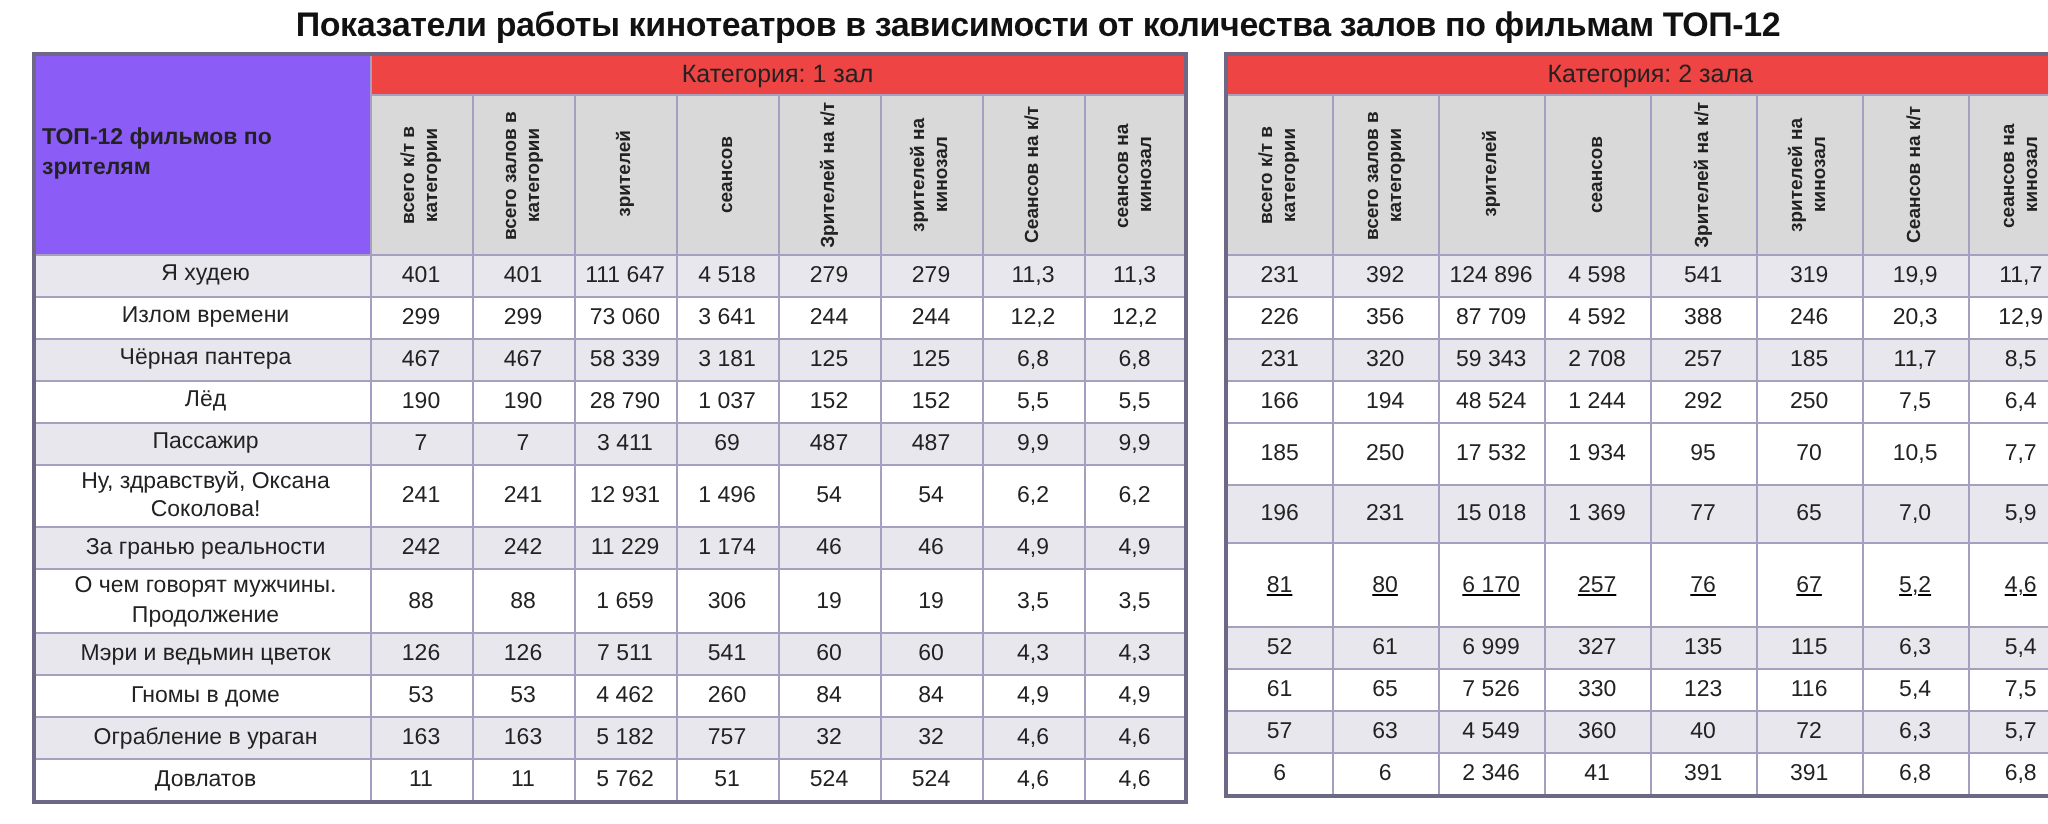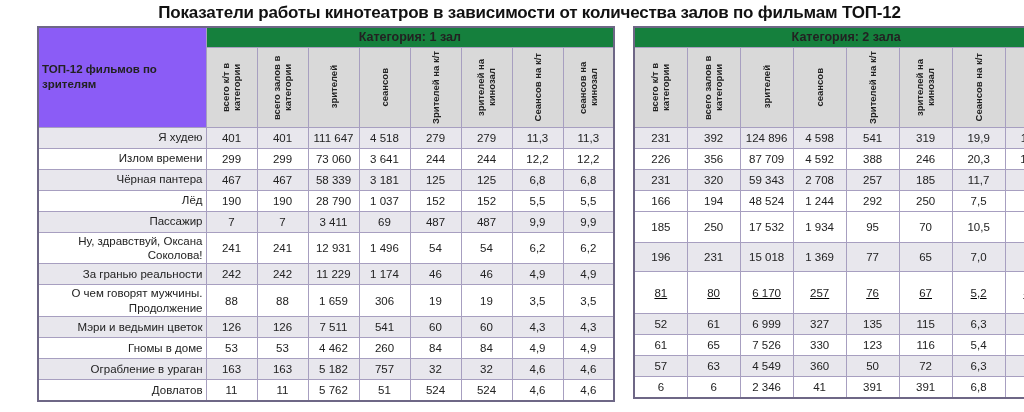--- a/index.html
+++ b/index.html
@@ -3,21 +3,21 @@
 <meta charset="utf-8">
 <style>
   * { box-sizing: border-box; }
   html, body {
     margin: 0; padding: 0;
     width: 1024px; height: 412px;
     background: #ffffff;
     font-family: "Liberation Sans", sans-serif;
     overflow: hidden;
   }
-  .page { padding: 2px 2px 0 2px; margin-left: 35px; }
+  .page { padding: 2px 2px 0 16px; }
   .title {
     text-align: center;
     font-size: 17px;
     font-weight: bold;
     color: #111;
     margin: 1px 0 3px 0;
     letter-spacing: -0.2px;
   }
   .tables-wrap {
     display: flex;
@@ -34,24 +34,24 @@
     padding: 1px 3px;
     color: #222;
   }
   #table-1 { width: 577px; }
   #table-2 { width: 425px; }
   col.c-film { width: 168px; }
   #table-1 col.c-num { width: 51px; }
   #table-2 col.c-num { width: 53px; }
 
   th.cat {
-    background: #15803d;
+    background: #ef4444;
     color: #7b3598;
     font-size: 12.5px;
-    font-weight: bold;
+    font-weight: normal;
     height: 20px;
     text-align: center;
   }
   th.film-head {
     background: #8b5cf6;
     font-size: 11.5px;
     font-weight: bold;
     text-align: left;
     vertical-align: middle;
     padding-left: 6px;
@@ -77,21 +77,21 @@
   }
   tbody td {
     font-size: 11.5px;
     height: 21px;
   }
   tbody td.num {
     text-align: center;
     white-space: nowrap;
   }
   tbody td.film {
-    text-align: right;
+    text-align: center;
     padding-left: 6px;
     line-height: 1.25;
   }
   tbody tr.stripe td { background: #e8e7ed; }
   tbody tr td { background: #ffffff; }
   tbody tr.stripe td { background: #e8e7ed; }
 </style>
 </head>
 <body>
 
@@ -411,21 +411,21 @@
             <td class="num">123</td>
             <td class="num">116</td>
             <td class="num">5,4</td>
             <td class="num">7,5</td>
           </tr>
           <tr class="stripe" style="height: 21px;">
             <td class="num">57</td>
             <td class="num">63</td>
             <td class="num">4 549</td>
             <td class="num">360</td>
-            <td class="num">50</td>
+            <td class="num">40</td>
             <td class="num">72</td>
             <td class="num">6,3</td>
             <td class="num">5,7</td>
           </tr>
           <tr style="height: 21px;">
             <td class="num">6</td>
             <td class="num">6</td>
             <td class="num">2 346</td>
             <td class="num">41</td>
             <td class="num">391</td>

